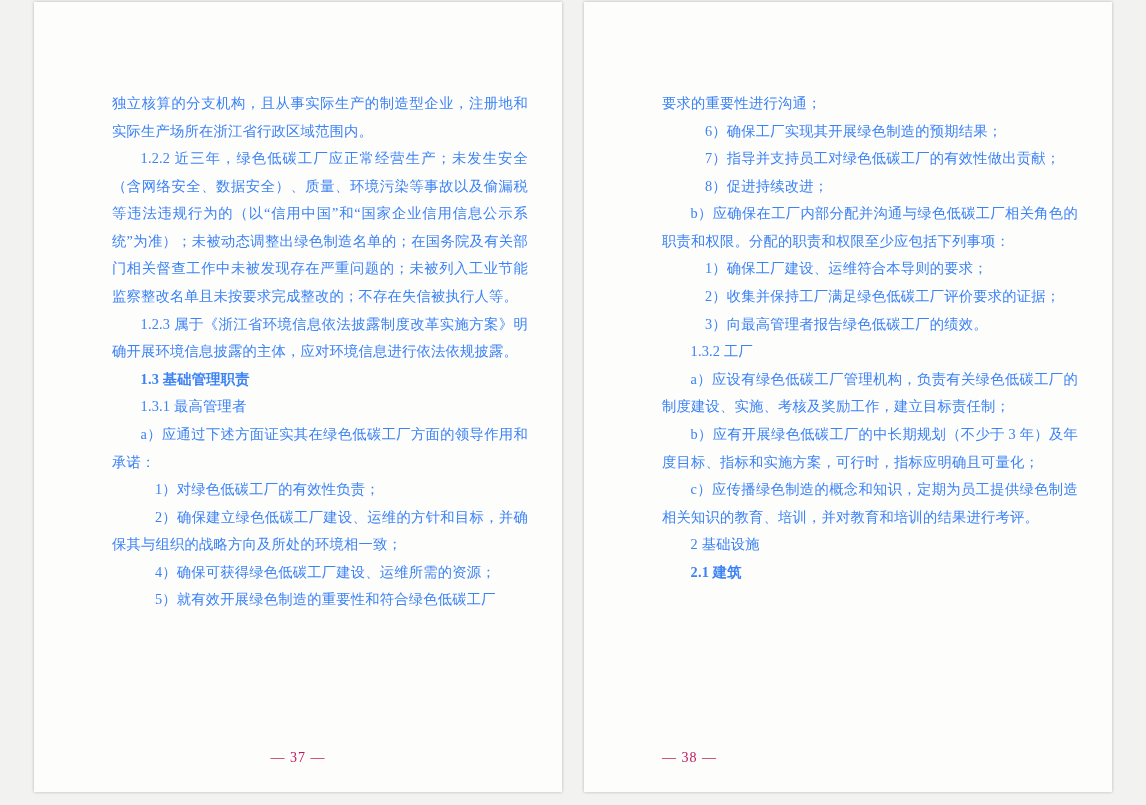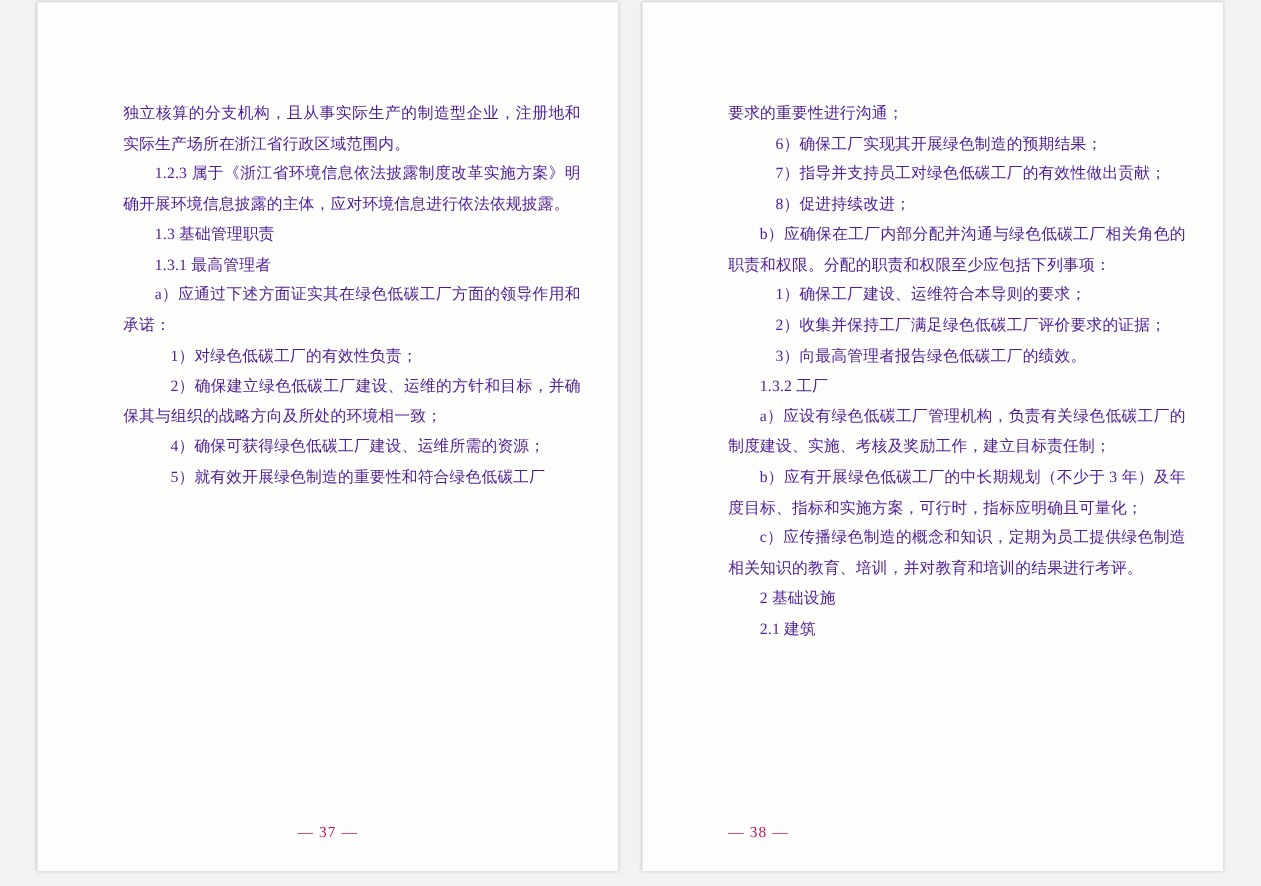--- a/index.html
+++ b/index.html
@@ -35,32 +35,32 @@
   .page-inner {
     position: absolute;
     left: 78px;
     right: 34px;
     top: 88px;
     bottom: 60px;
   }
   .page .content {
     font-size: 14.3px;
     line-height: 1.93;
-    color: #4c1d95;
+    color: #3b82f6;
     text-align: justify;
     letter-spacing: 0.2px;
   }
   p.para {
     margin: 0;
     text-indent: 0;
   }
   p.ind1 { text-indent: 2em; }
   p.ind2 { text-indent: 3em; }
   p.head-bold {
-    font-weight: normal;
+    font-weight: bold;
     text-indent: 2em;
   }
   .folio {
     position: absolute;
     bottom: 26px;
     left: 0;
     right: 0;
     text-align: center;
     font-size: 14px;
     color: #be185d;
@@ -74,20 +74,21 @@
 </style>
 </head>
 <body>
 
 <div class="viewer">
 
   <div class="page page-left">
     <div class="page-inner">
       <div class="content">
         <p class="para">独立核算的分支机构，且从事实际生产的制造型企业，注册地和实际生产场所在浙江省行政区域范围内。</p>
+        <p class="para ind1">1.2.2 近三年，绿色低碳工厂应正常经营生产；未发生安全（含网络安全、数据安全）、质量、环境污染等事故以及偷漏税等违法违规行为的（以“信用中国”和“国家企业信用信息公示系统”为准）；未被动态调整出绿色制造名单的；在国务院及有关部门相关督查工作中未被发现存在严重问题的；未被列入工业节能监察整改名单且未按要求完成整改的；不存在失信被执行人等。</p>
         <p class="para ind1">1.2.3 属于《浙江省环境信息依法披露制度改革实施方案》明确开展环境信息披露的主体，应对环境信息进行依法依规披露。</p>
         <p class="para head-bold">1.3 基础管理职责</p>
         <p class="para ind1">1.3.1 最高管理者</p>
         <p class="para ind1">a）应通过下述方面证实其在绿色低碳工厂方面的领导作用和承诺：</p>
         <p class="para ind2">1）对绿色低碳工厂的有效性负责；</p>
         <p class="para ind2">2）确保建立绿色低碳工厂建设、运维的方针和目标，并确保其与组织的战略方向及所处的环境相一致；</p>
         <p class="para ind2">4）确保可获得绿色低碳工厂建设、运维所需的资源；</p>
         <p class="para ind2">5）就有效开展绿色制造的重要性和符合绿色低碳工厂</p>
       </div>
     </div>

